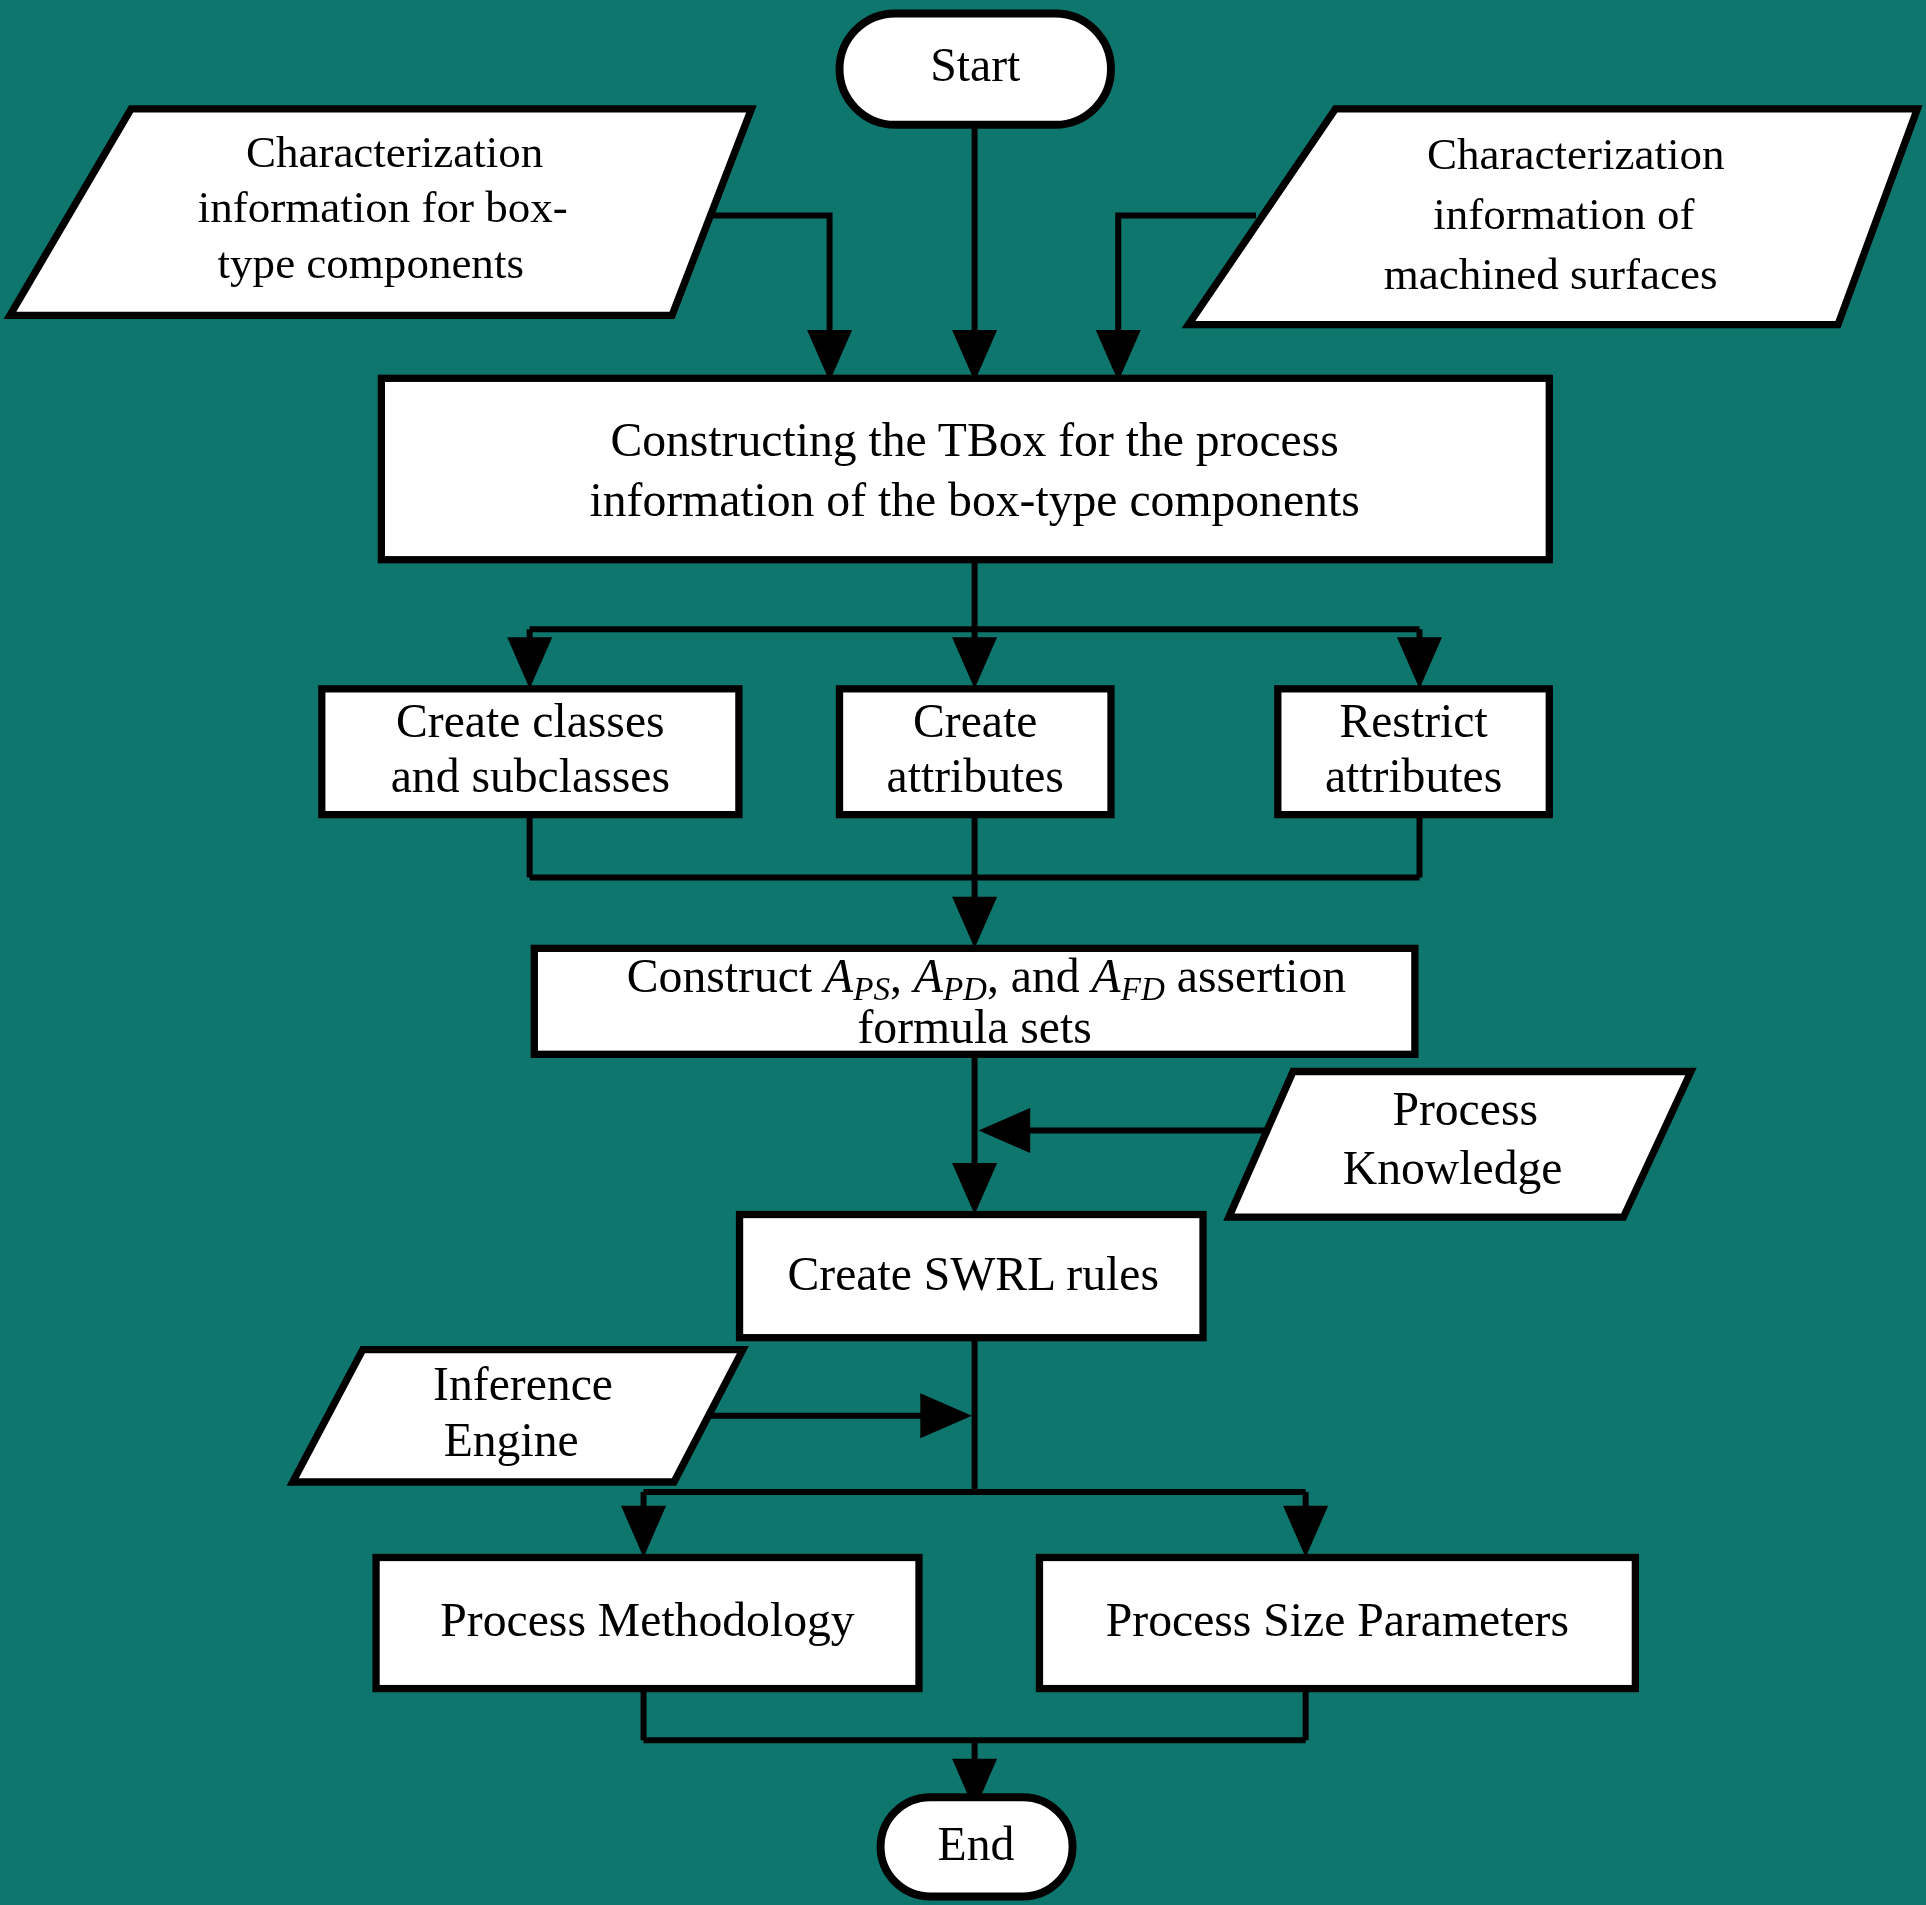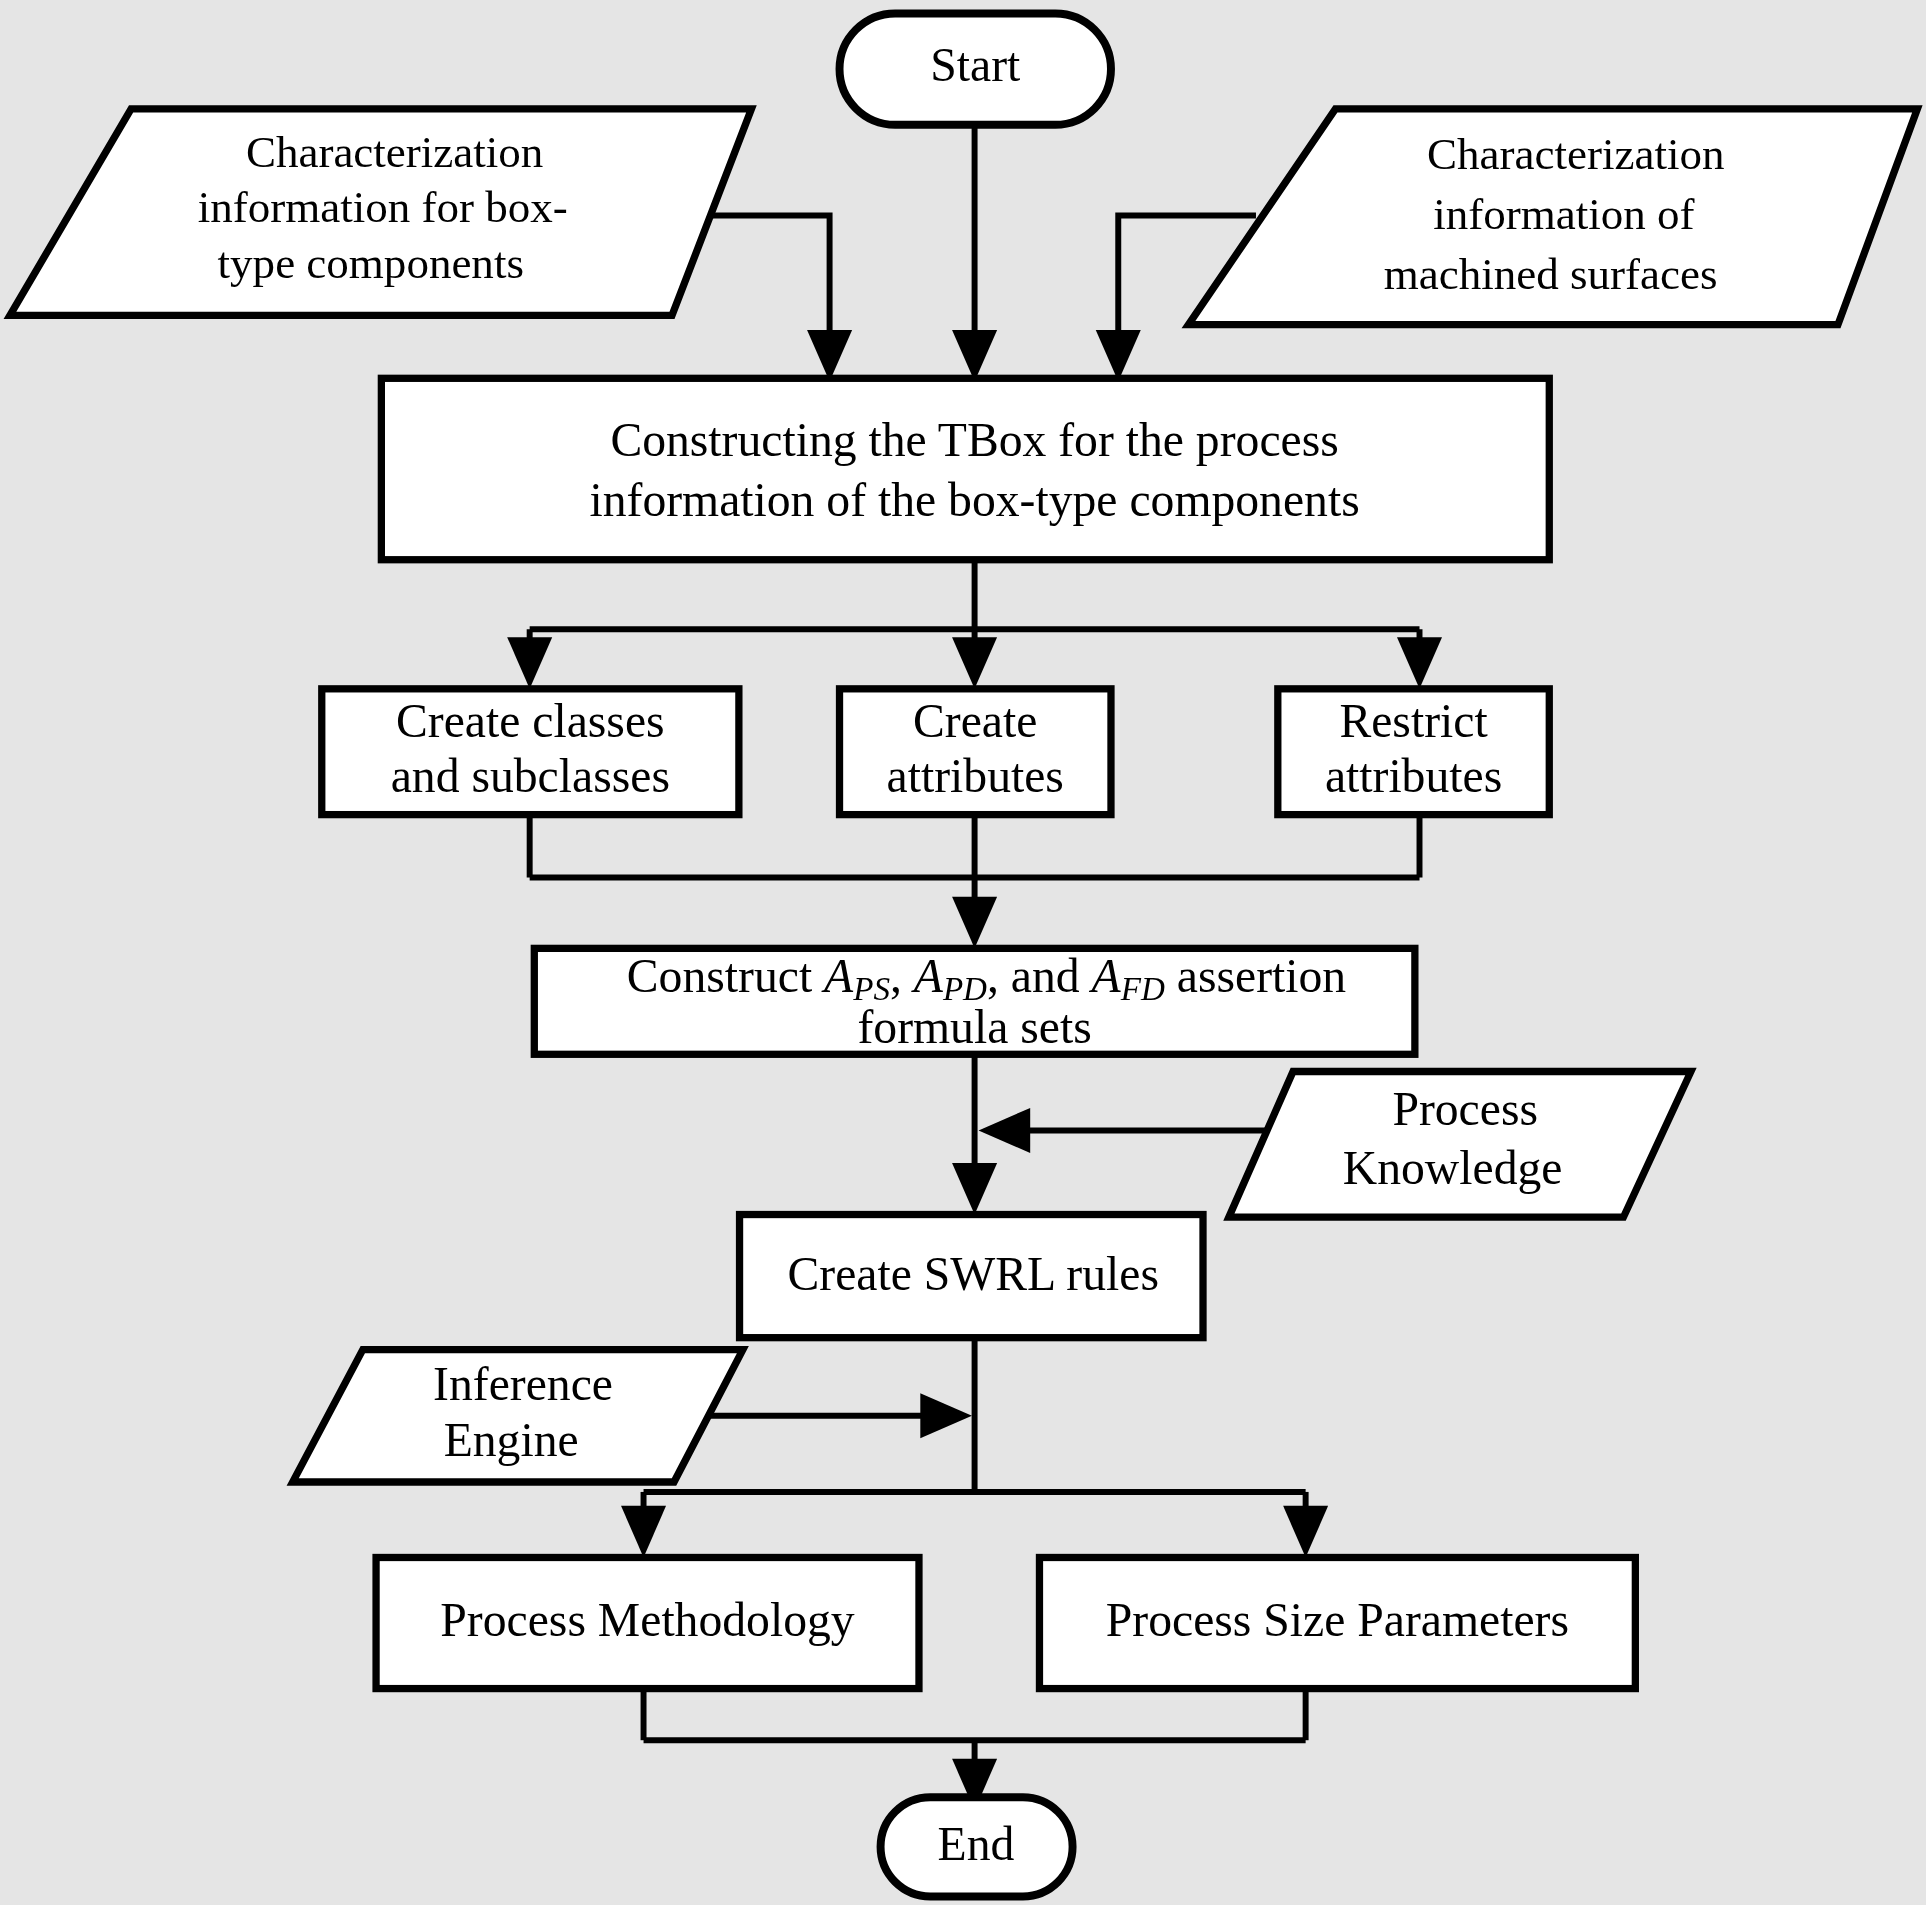--- a/index.html
+++ b/index.html
@@ -8,21 +8,21 @@
     padding: 0;
     background: #ffffff;
   }
   body {
     font-family: "Liberation Serif", "DejaVu Serif", serif;
   }
   #flowchart-root {
     position: relative;
     width: 1926px;
     height: 1906px;
-    background: #e5e5e5;
+    background: #0f766e;
     overflow: hidden;
   }
   svg.diagram {
     position: absolute;
     top: 0;
     left: 0;
     width: 1926px;
     height: 1906px;
     display: block;
   }

